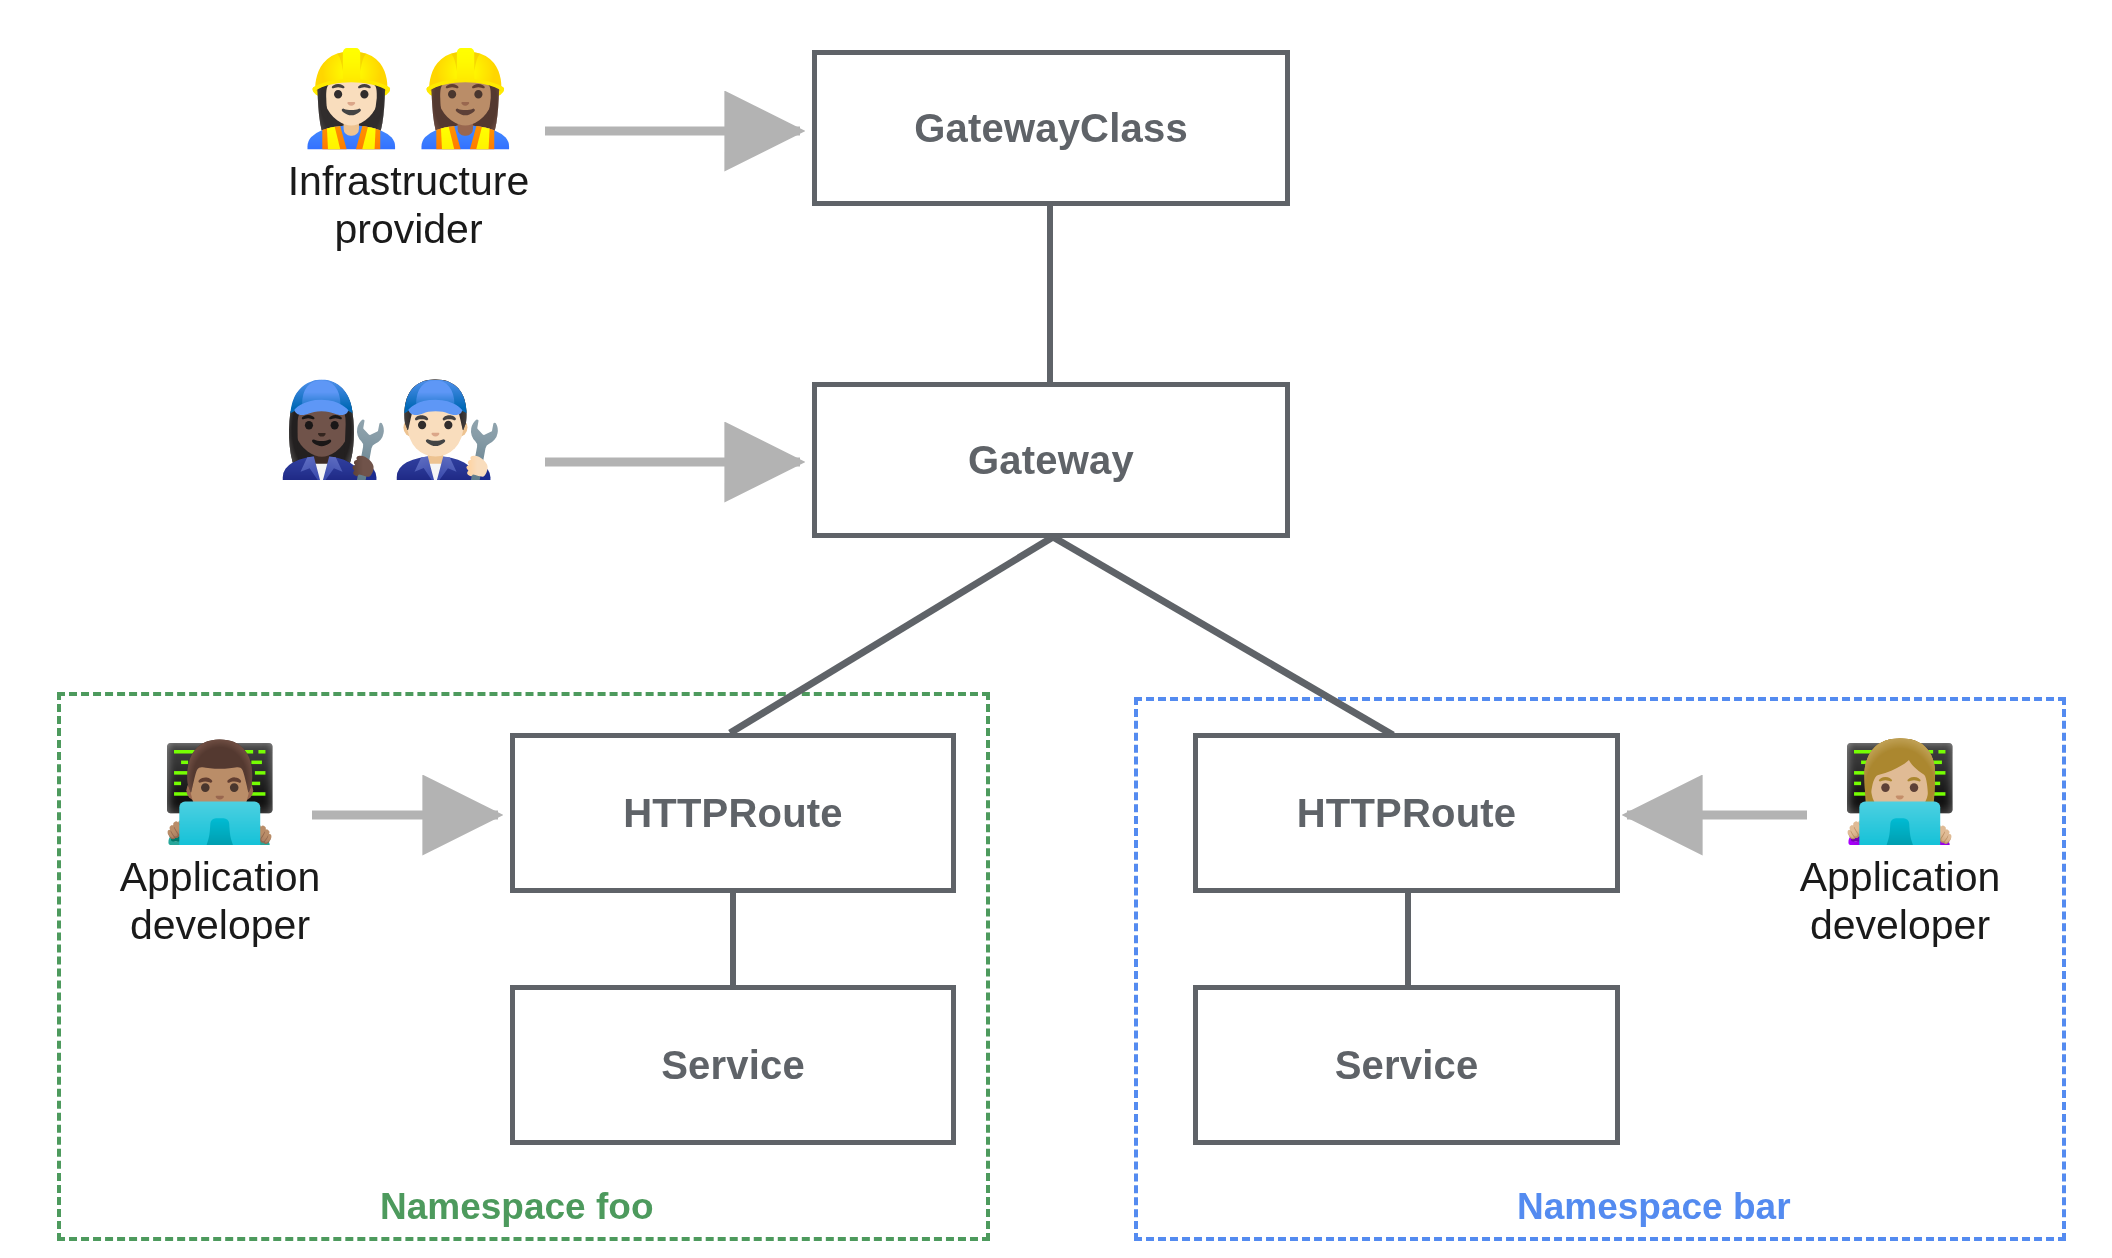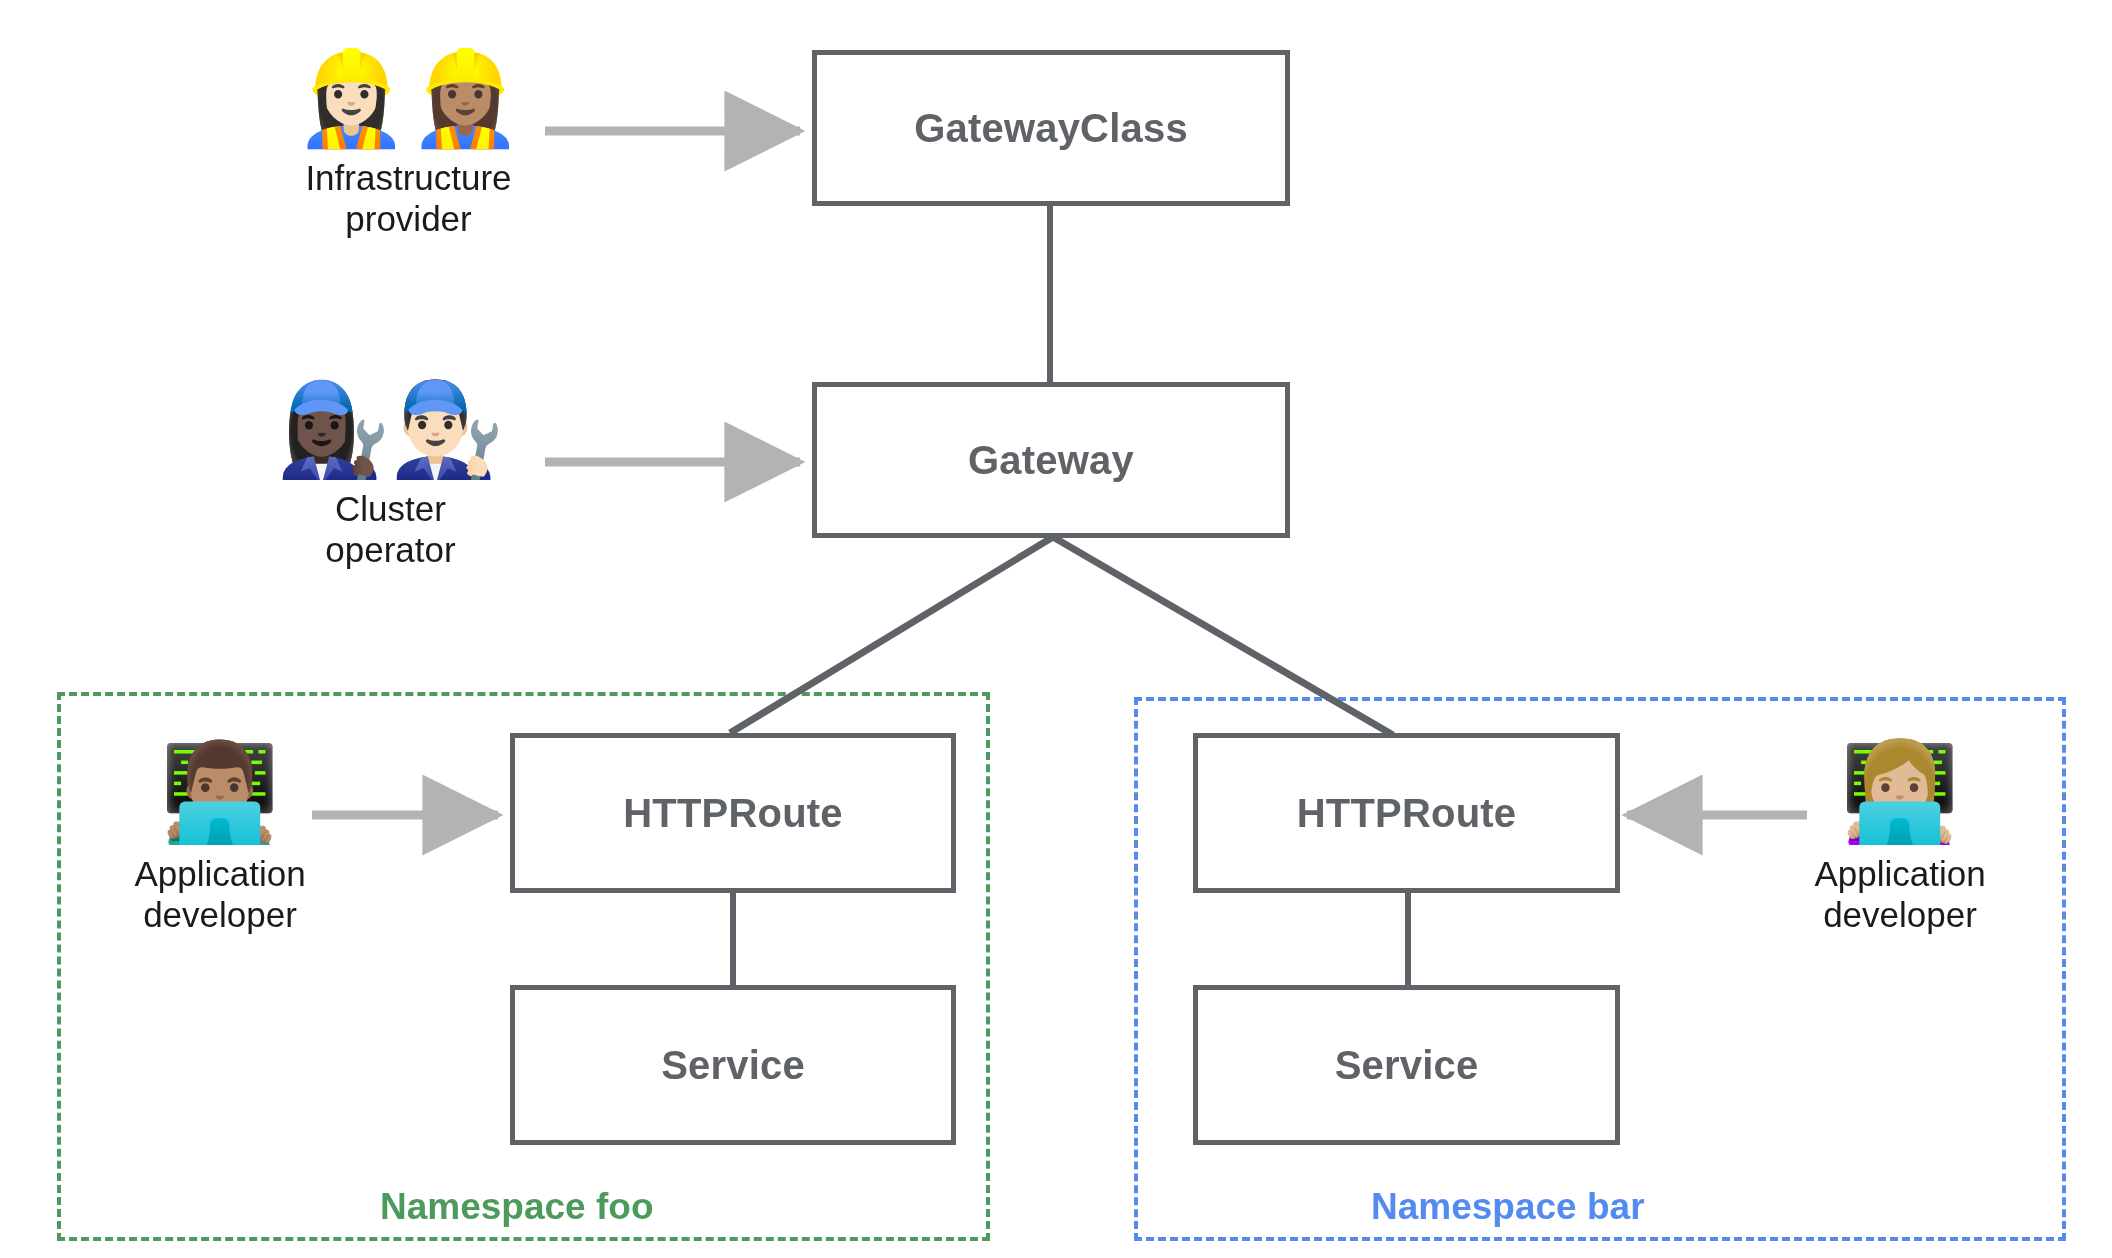--- a/index.html
+++ b/index.html
@@ -57,21 +57,21 @@
   .persona-emoji span {
     font-size: 92px;
     line-height: 1.05;
     display: inline-block;
   }
   .persona-emoji.single span {
     font-size: 96px;
   }
   .persona-caption {
     margin-top: 10px;
-    font-size: 35px;
+    font-size: 41px;
     line-height: 1.18;
     color: #1a1a1a;
     text-align: center;
     white-space: pre-line;
   }
 
   
   .ns-box {
     position: absolute;
     box-sizing: border-box;
@@ -112,21 +112,21 @@
 <body>
 
 <div id="canvas">
 
   <div class="ns-box green" style="left:57px; top:692px; width:933px; height:549px;"></div>
 
   <div class="ns-box blue" style="left:1134px; top:697px; width:932px; height:544px;"></div>
 
   <div class="ns-label green" style="left:380px; top:1186px;">Namespace foo</div>
 
-  <div class="ns-label blue" style="left:1371px; top:1186px;">Namespace bar</div>
+  <div class="ns-label blue" style="left:1517px; top:1186px;">Namespace bar</div>
 
   <svg id="arrows" viewBox="0 0 2112 1258">
     <defs>
       <marker id="gray-arrow-right" markerWidth="9" markerHeight="9" refX="8.4" refY="4.5" orient="auto" markerUnits="strokeWidth">
         <path d="M0,0 L9,4.5 L0,9 z" fill="#b3b3b3"></path>
       </marker>
       <marker id="gray-arrow-left" markerWidth="9" markerHeight="9" refX="8.4" refY="4.5" orient="auto" markerUnits="strokeWidth">
         <path d="M0,0 L9,4.5 L0,9 z" fill="#b3b3b3"></path>
       </marker>
     </defs>
@@ -184,22 +184,20 @@
     </div>
     <div class="persona-caption">Infrastructure
 provider</div>
   </div>
 
   <div class="persona" style="left:248px; top:381px; width:285px;">
     <div class="persona-emoji">
       <span>👩🏿‍🔧</span>
       <span>👨🏻‍🔧</span>
     </div>
-    <div class="persona-caption">Cluster
-operator</div>
   </div>
 
   <div class="persona" style="left:100px; top:742px; width:240px;">
     <div class="persona-emoji single">
       <span>👨🏽‍💻</span>
     </div>
     <div class="persona-caption">Application
 developer</div>
   </div>
 

